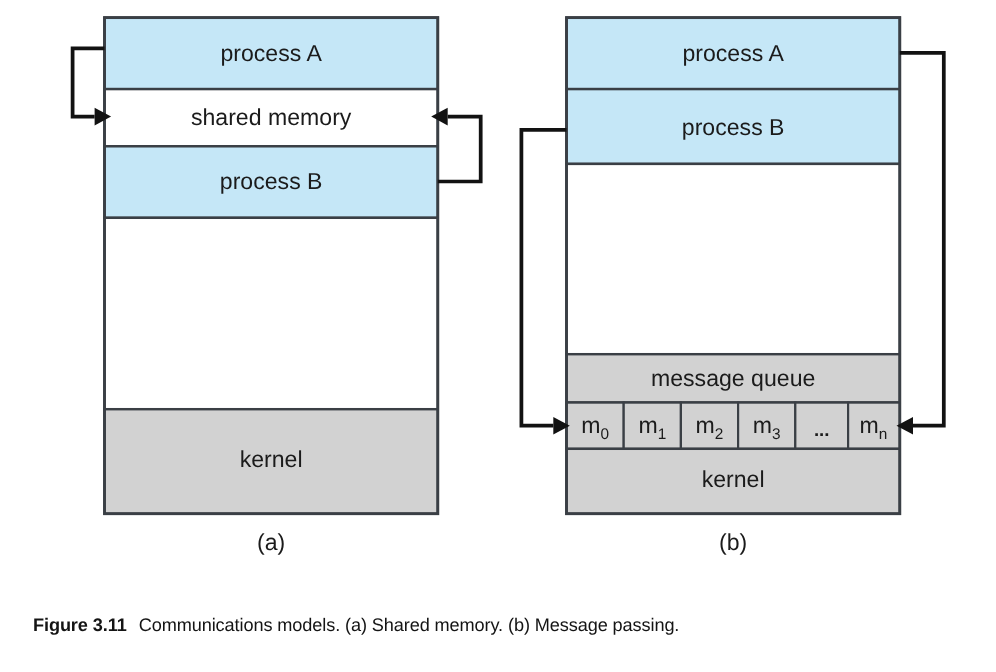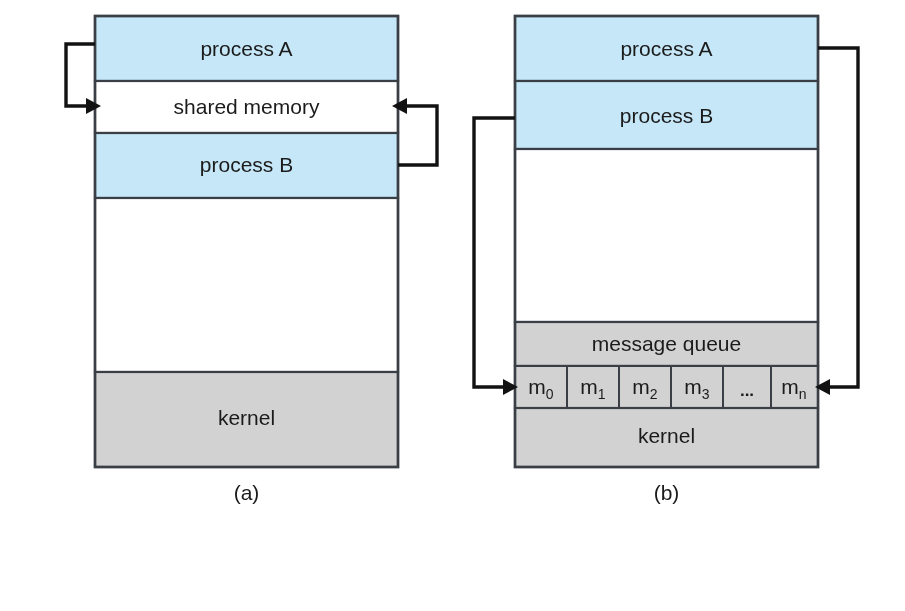--- a/index.html
+++ b/index.html
@@ -191,14 +191,17 @@
       <g>
         <path class="arrow-path" d="M 818 48 L 858 48 L 858 387 L 830 387"></path>
         <polygon class="arrow-head" points="830,379 830,395 815,387"></polygon>
       </g>
 
       <text class="panel-caption" x="666.5" y="494">(b)</text>
     </g>
 
   </svg>
 
+  <div id="figure-caption">
+    <span class="fig-num">Figure 3.11</span><span>Communications models. (a) Shared memory. (b) Message passing.</span>
+  </div>
 
 </div>
 
 </body></html>

